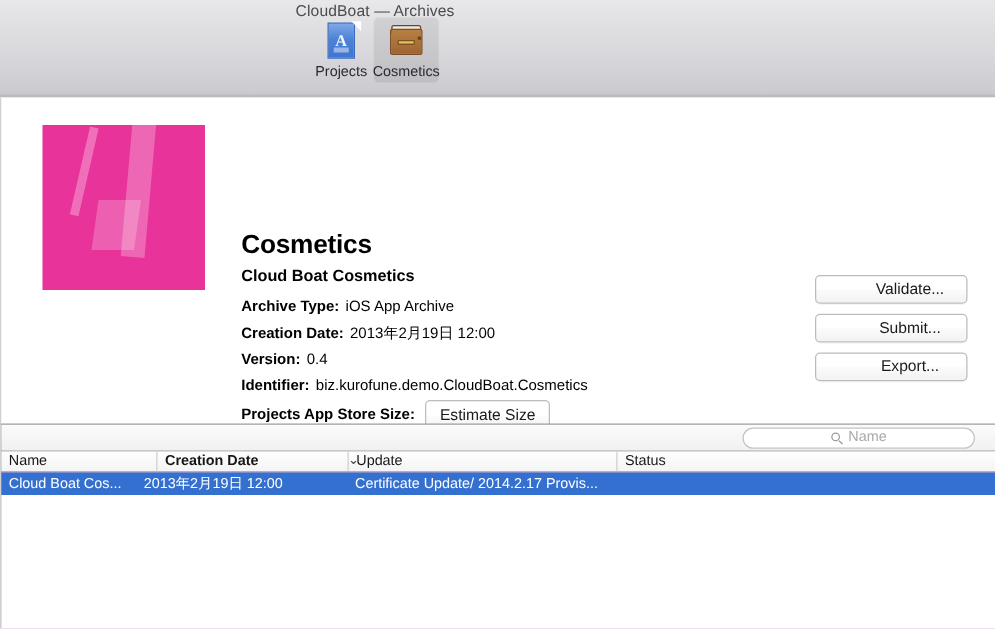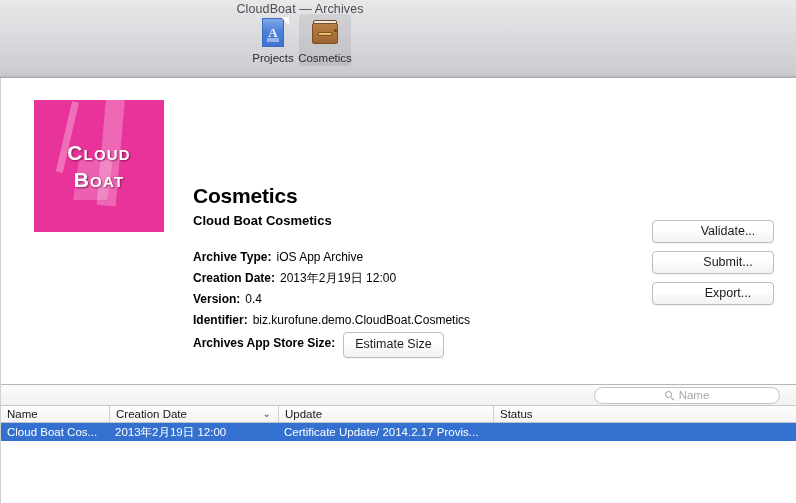--- a/index.html
+++ b/index.html
@@ -228,21 +228,21 @@
     position: absolute;
     left: 192px;
     top: 135px;
     font-size: 13px;
     font-weight: bold;
     color: #000000;
   }
   .rows {
     position: absolute;
     left: 192px;
-    top: 169px;
+    top: 157px;
     font-size: 12px;
   }
   .kv {
     height: 21px;
     line-height: 21px;
     white-space: nowrap;
     color: #000000;
   }
   .kv .k {
     font-weight: bold;
@@ -290,21 +290,20 @@
   }
 
   
   .table-wrap {
     position: absolute;
     left: 0;
     right: 0;
     top: 261px;
     bottom: 0;
     background: #a21caf;
-    margin-top: 45px;
   }
   .filterbar {
     position: relative;
     height: 22px;
     background: linear-gradient(to bottom, #fbfbfb 0%, #f1f1f1 100%);
     border-top: 1px solid #b6b6b6;
     border-bottom: 1px solid #c8c8c8;
     box-sizing: border-box;
   }
   .search-field {
@@ -443,44 +442,40 @@
   <div class="content">
 
     <div class="detail">
 
       <div class="app-icon">
         <div class="icon-v">
           <div class="icon-v-left"></div>
           <div class="icon-v-right"></div>
           <div class="icon-v-bottom"></div>
         </div>
-        <div class="icon-text">
-          <span class="l1">Cloud</span>
-          <span class="l2">Boat</span>
-        </div>
       </div>
 
       <div class="app-title">Cosmetics</div>
       <div class="app-subtitle">Cloud Boat Cosmetics</div>
 
       <div class="rows">
         <div class="kv">
           <span class="k">Archive Type:</span><span class="v">iOS App Archive</span>
         </div>
         <div class="kv">
           <span class="k">Creation Date:</span><span class="v">2013年2月19日 12:00</span>
         </div>
         <div class="kv">
           <span class="k">Version:</span><span class="v">0.4</span>
         </div>
         <div class="kv">
           <span class="k">Identifier:</span><span class="v">biz.kurofune.demo.CloudBoat.Cosmetics</span>
         </div>
         <div class="kv">
-          <span class="k">Archives App Store Size:</span><span class="btn estimate-btn">Estimate Size</span>
+          <span class="k">Projects App Store Size:</span><span class="btn estimate-btn">Estimate Size</span>
         </div>
       </div>
 
       <div class="actions">
         <div class="btn action-btn">Validate...</div>
         <div class="btn action-btn">Submit...</div>
         <div class="btn action-btn">Export...</div>
       </div>
 
     </div>
@@ -494,21 +489,21 @@
               <span class="handle"></span>
           </span>
           <span class="search-placeholder">Name</span>
         </div>
       </div>
 
       <div class="col-headers">
         <div class="col" style="left:0px;width:108px;">
           <span>Name</span>
         </div>
-        <div class="col divided" style="left:108px;width:169px;">
+        <div class="col divided" style="left:124px;width:169px;font-weight:bold;">
           <span>Creation Date</span>
           <span class="sort-chevron">⌄</span>
         </div>
         <div class="col divided" style="left:277px;width:215px;">
           <span>Update</span>
         </div>
         <div class="col divided" style="left:492px;right:0;">
           <span>Status</span>
         </div>
       </div>

